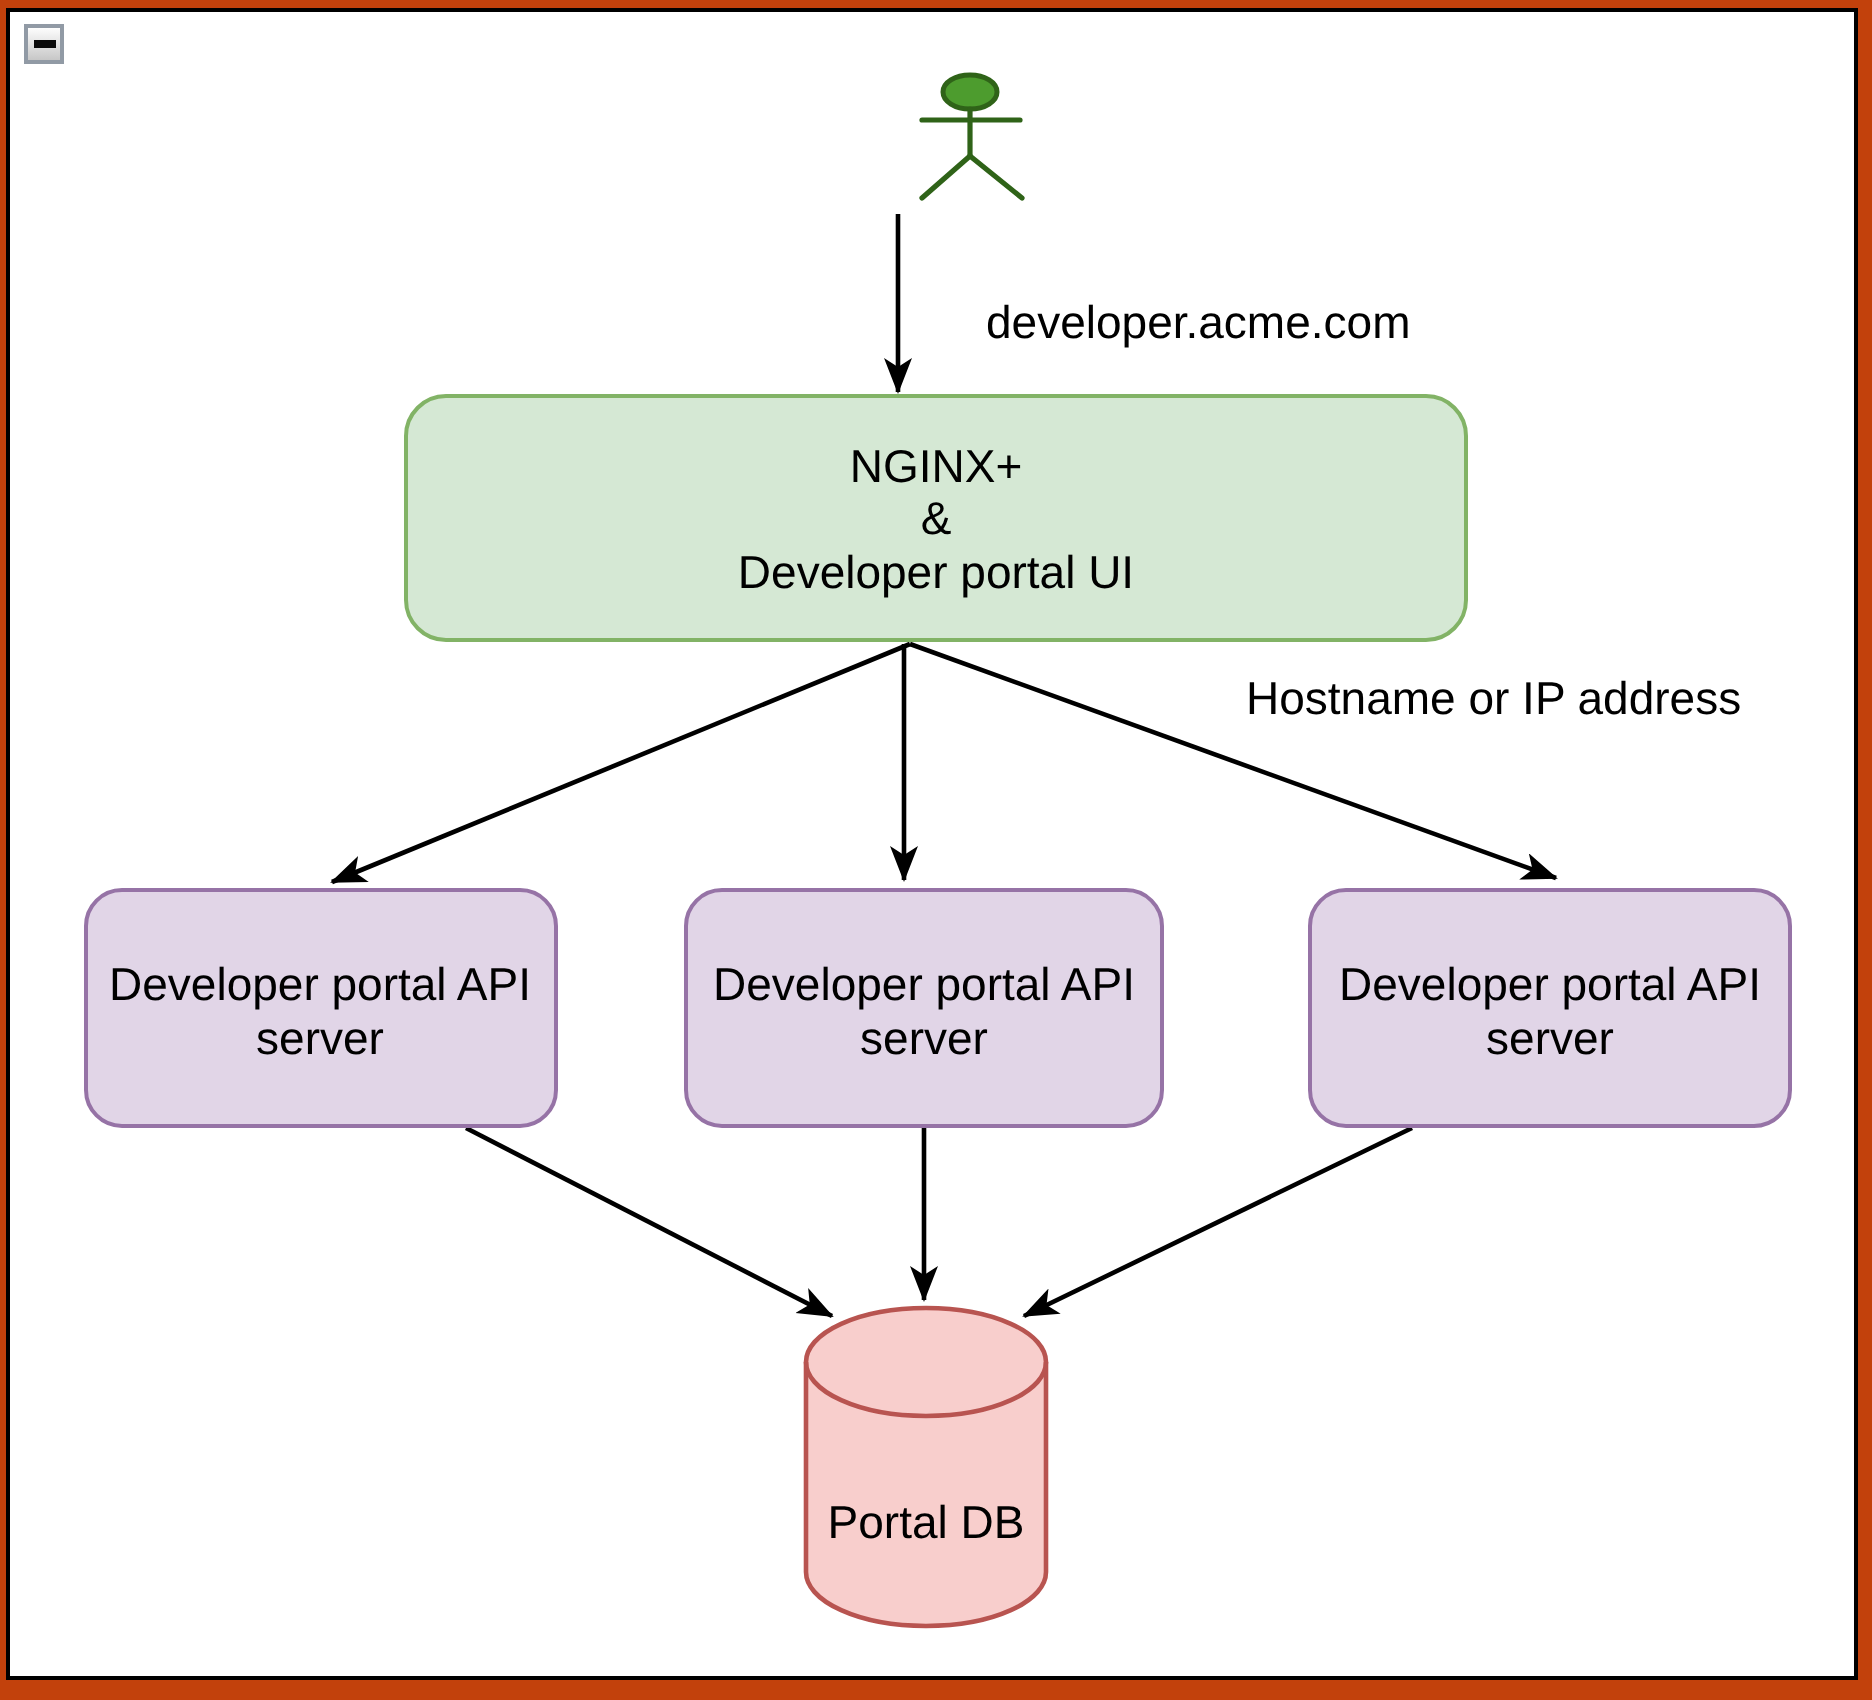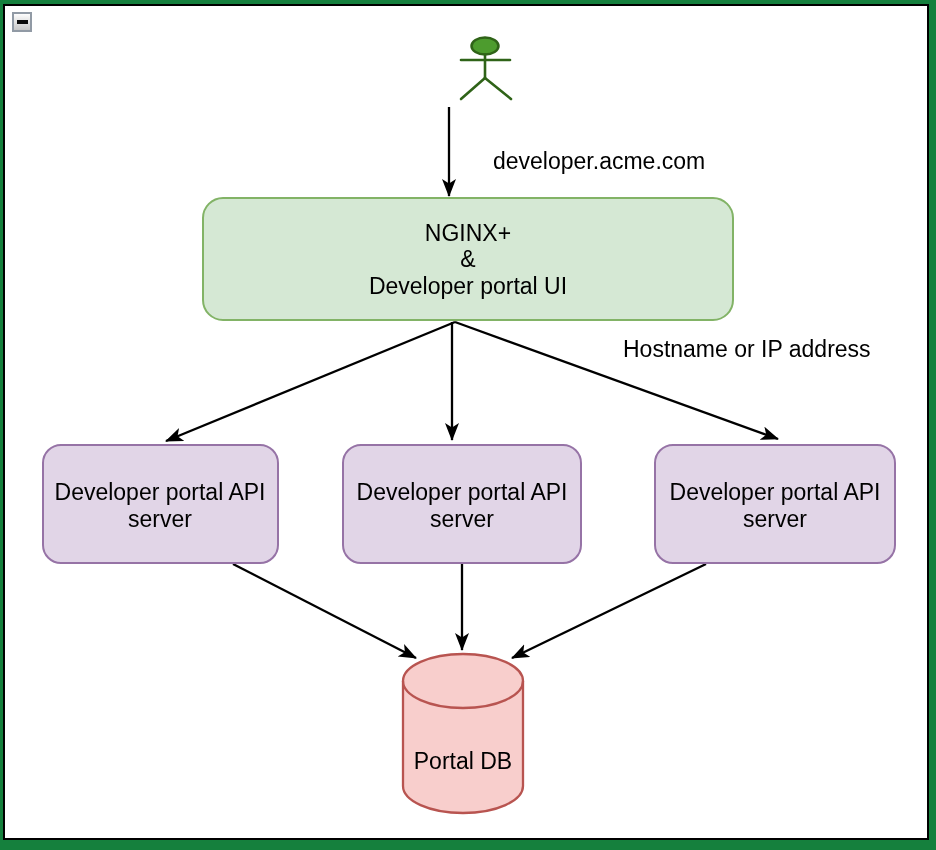--- a/index.html
+++ b/index.html
@@ -5,21 +5,21 @@
   html, body {
     margin: 0;
     padding: 0;
     background: #ffffff;
     font-family: "Liberation Sans", sans-serif;
   }
   .stage {
     position: relative;
     width: 936px;
     height: 850px;
-    background: #15803d;
+    background: #c2410c;
     overflow: hidden;
   }
   .frame {
     position: absolute;
     left: 3px;
     top: 4px;
     width: 926px;
     height: 836px;
     border: 2.5px solid #000000;
     box-sizing: border-box;

